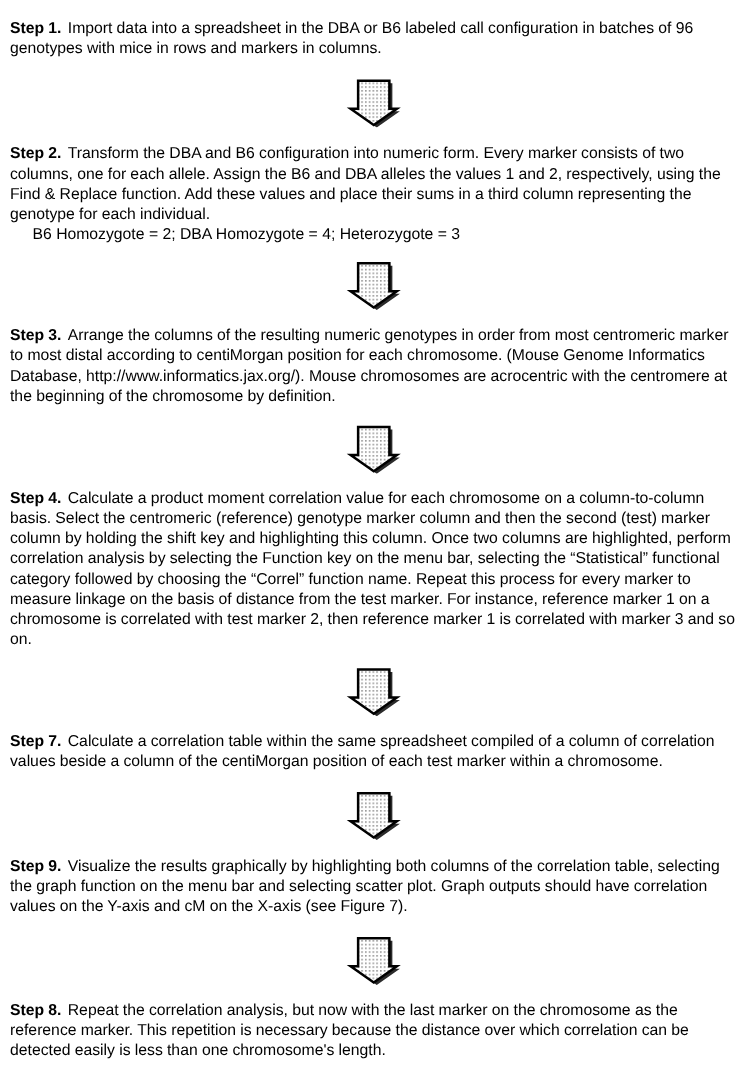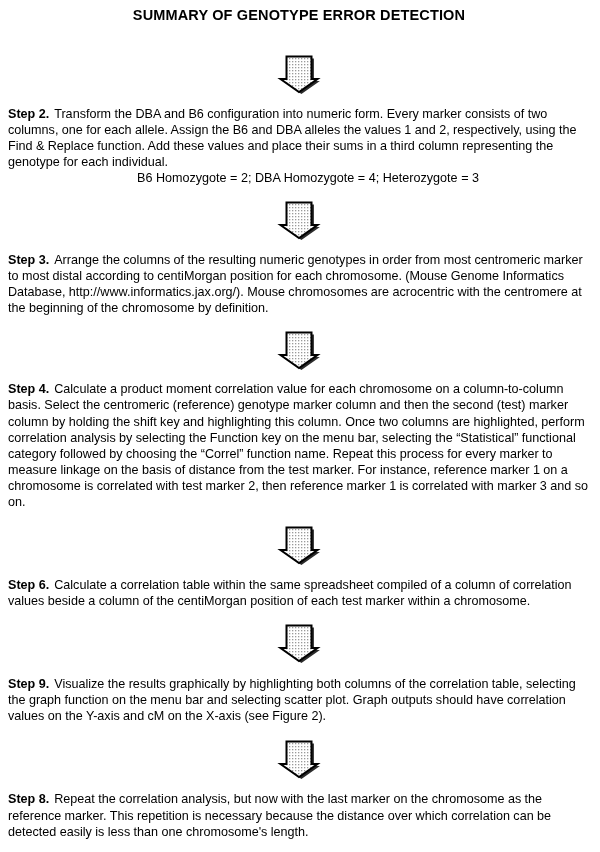--- a/index.html
+++ b/index.html
@@ -47,21 +47,20 @@
   }
   .step-gap {
     display: inline-block;
     width: 5px;
   }
   .centered-line {
     font-size: 12.6px;
     line-height: 1.285;
     margin: 0;
     padding: 0;
-    text-align: center;
     padding-left: 18px;
   }
 
   
   .arrow-wrap {
     display: flex;
     justify-content: center;
     align-items: center;
     width: 100%;
   }
@@ -91,24 +90,26 @@
   <defs>
     <pattern id="dotfill" x="0" y="0" width="3" height="3" patternUnits="userSpaceOnUse">
       <rect x="0" y="0" width="3" height="3" fill="#ffffff"></rect>
       <rect x="0" y="0" width="1.3" height="1.3" fill="#9a9a9a"></rect>
     </pattern>
   </defs>
 </svg>
 
 <div id="page">
 
-  <h1 class="doc-title">SUMMARY OF GENOTYPE ERROR DETECTION</h1>
 
   <div class="sp-title"></div>
 
+  <div class="step-block">
+    <p class="step-para"><span class="step-label">Step 1.</span><span class="step-gap"></span><span>Import data into a spreadsheet in the DBA or B6 labeled call configuration in batches of 96 genotypes with mice in rows and markers in columns.</span></p>
+  </div>
 
   <div class="sp-1"></div>
   <div class="arrow-wrap">
     <svg width="44" height="42" viewBox="0 0 44 42">
       <path d="M9.5 4.5 L9.5 27 L3.5 27 L22 40 L40.5 27 L34.5 27 L34.5 4.5 Z" fill="#2b2b2b" transform="translate(2.4,2.0)"></path>
       <path d="M9.5 4.5 L9.5 27 L3.5 27 L22 40 L40.5 27 L34.5 27 L34.5 4.5 Z" fill="url(#dotfill)" stroke="#000000" stroke-width="2" stroke-linejoin="miter"></path>
     </svg>
   </div>
   <div class="sp-2"></div>
 
@@ -146,34 +147,34 @@
   <div class="sp-7"></div>
   <div class="arrow-wrap">
     <svg width="44" height="42" viewBox="0 0 44 42">
       <path d="M9.5 4.5 L9.5 27 L3.5 27 L22 40 L40.5 27 L34.5 27 L34.5 4.5 Z" fill="#2b2b2b" transform="translate(2.4,2.0)"></path>
       <path d="M9.5 4.5 L9.5 27 L3.5 27 L22 40 L40.5 27 L34.5 27 L34.5 4.5 Z" fill="url(#dotfill)" stroke="#000000" stroke-width="2" stroke-linejoin="miter"></path>
     </svg>
   </div>
   <div class="sp-8"></div>
 
   <div class="step-block">
-    <p class="step-para"><span class="step-label">Step 6.</span><span class="step-gap"></span><span>Calculate a correlation table within the same spreadsheet compiled of a column of correlation values beside a column of the centiMorgan position of each test marker within a chromosome.</span></p>
+    <p class="step-para"><span class="step-label">Step 7.</span><span class="step-gap"></span><span>Calculate a correlation table within the same spreadsheet compiled of a column of correlation values beside a column of the centiMorgan position of each test marker within a chromosome.</span></p>
   </div>
 
   <div class="sp-9"></div>
   <div class="arrow-wrap">
     <svg width="44" height="42" viewBox="0 0 44 42">
       <path d="M9.5 4.5 L9.5 27 L3.5 27 L22 40 L40.5 27 L34.5 27 L34.5 4.5 Z" fill="#2b2b2b" transform="translate(2.4,2.0)"></path>
       <path d="M9.5 4.5 L9.5 27 L3.5 27 L22 40 L40.5 27 L34.5 27 L34.5 4.5 Z" fill="url(#dotfill)" stroke="#000000" stroke-width="2" stroke-linejoin="miter"></path>
     </svg>
   </div>
   <div class="sp-10"></div>
 
   <div class="step-block">
-    <p class="step-para"><span class="step-label">Step 9.</span><span class="step-gap"></span><span>Visualize the results graphically by highlighting both columns of the correlation table, selecting the graph function on the menu bar and selecting scatter plot. Graph outputs should have correlation values on the Y-axis and cM on the X-axis (see Figure 2).</span></p>
+    <p class="step-para"><span class="step-label">Step 9.</span><span class="step-gap"></span><span>Visualize the results graphically by highlighting both columns of the correlation table, selecting the graph function on the menu bar and selecting scatter plot. Graph outputs should have correlation values on the Y-axis and cM on the X-axis (see Figure 7).</span></p>
   </div>
 
   <div class="sp-11"></div>
   <div class="arrow-wrap">
     <svg width="44" height="42" viewBox="0 0 44 42">
       <path d="M9.5 4.5 L9.5 27 L3.5 27 L22 40 L40.5 27 L34.5 27 L34.5 4.5 Z" fill="#2b2b2b" transform="translate(2.4,2.0)"></path>
       <path d="M9.5 4.5 L9.5 27 L3.5 27 L22 40 L40.5 27 L34.5 27 L34.5 4.5 Z" fill="url(#dotfill)" stroke="#000000" stroke-width="2" stroke-linejoin="miter"></path>
     </svg>
   </div>
   <div class="sp-12"></div>

